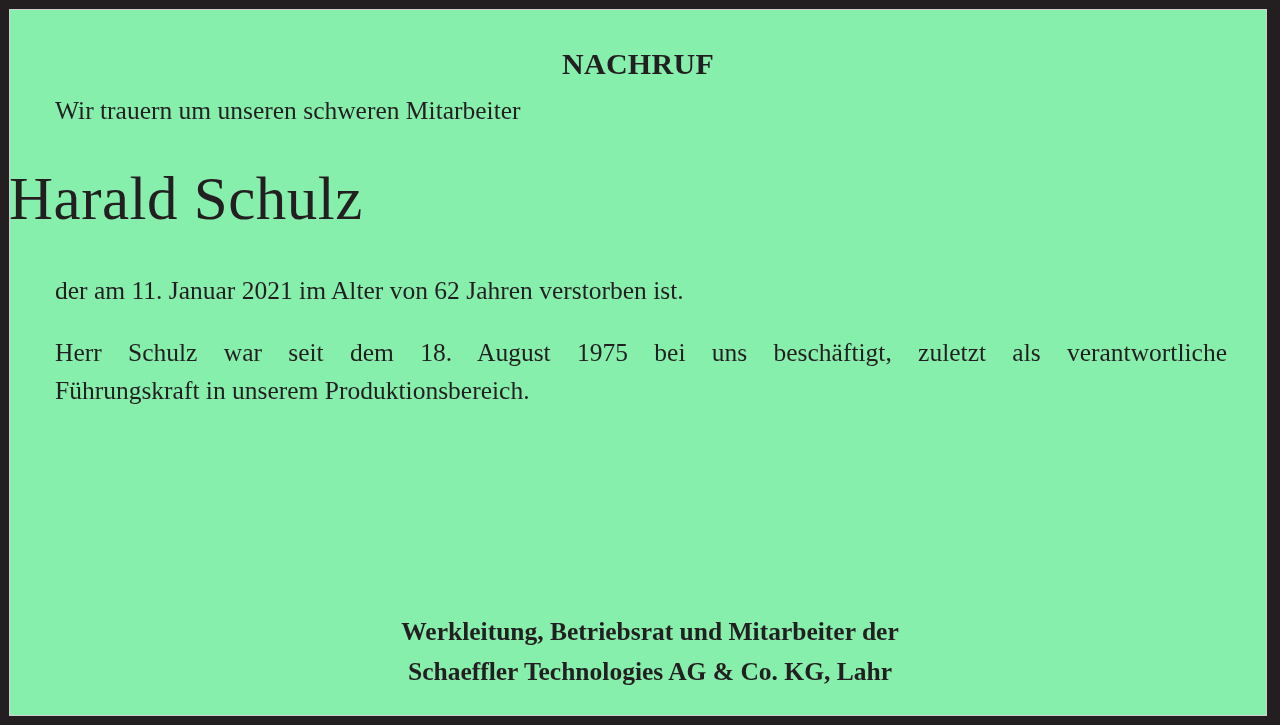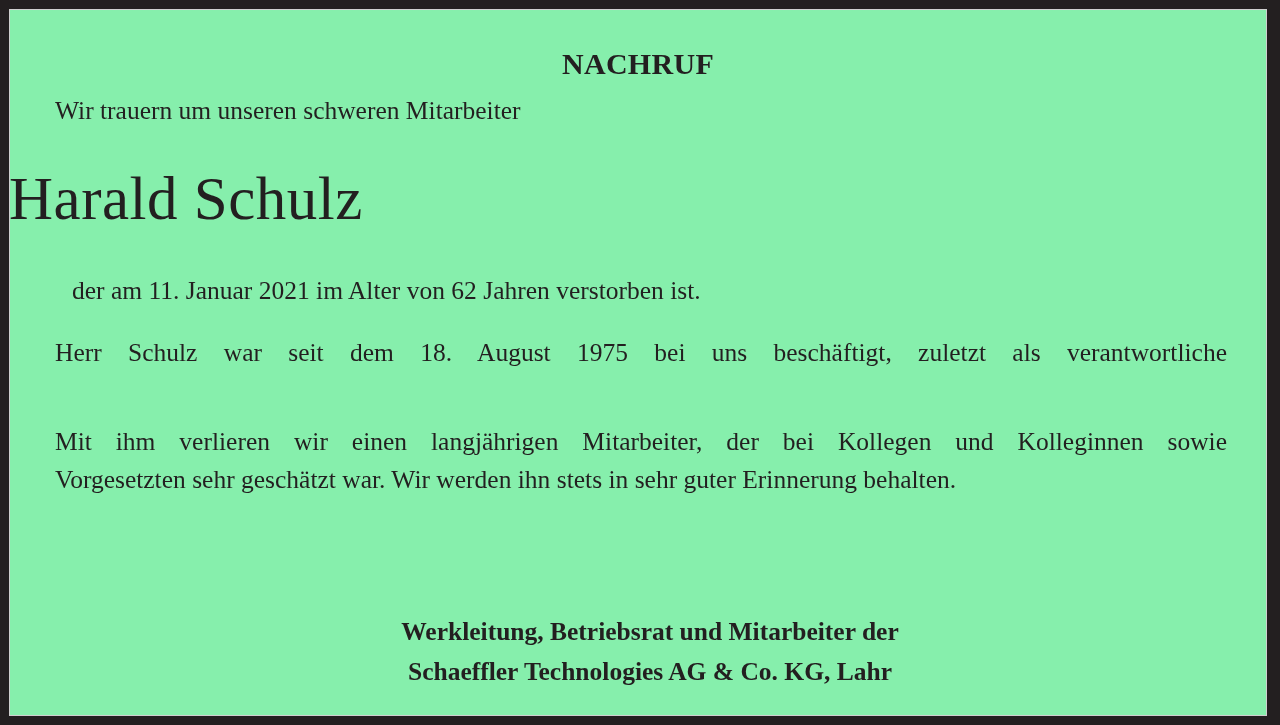--- a/index.html
+++ b/index.html
@@ -64,21 +64,21 @@
     }
     .justify .jl {
       display: block;
       text-align: justify;
       text-align-last: justify;
     }
     .justify .ll {
       display: block;
       text-align: left;
     }
-    .p1 { top: 263px; margin-left: 17px; }
+    .p1 { top: 263px; }
     .p2 { top: 313px; margin-top: 12px; }
     .p3 { top: 414px; }
     .p4 { top: 510px; }
     .signature {
       position: absolute;
       left: 0;
       width: 1258px;
       top: 603px;
       text-align: center;
       font-weight: bold;
@@ -92,25 +92,22 @@
 
 <div class="frame">
   <h1 class="line heading">NACHRUF</h1>
   <p class="line intro">Wir trauern um unseren schweren Mitarbeiter</p>
   <h2 class="line name" style="font-weight:normal;margin:0;">Harald Schulz</h2>
 
   <p class="para p1">der am 11. Januar 2021 im Alter von 62 Jahren verstorben ist.</p>
 
   <p class="para p2 justify">
     <span class="jl">Herr Schulz war seit dem 18. August 1975 bei uns beschäftigt, zuletzt als verantwortliche</span>
+    <span class="ll">Führungskraft in unserem Produktionsbereich.</span>
   </p>
 
-  <p class="para p3 justify">
-    <span class="jl">Mit ihm verlieren wir einen langjährigen Mitarbeiter, der bei Kollegen und Kolleginnen sowie</span>
-    <span class="ll">Vorgesetzten sehr geschätzt war. Wir werden ihn stets in sehr guter Erinnerung behalten.</span>
-  </p>
 
 
   <div class="signature">
     <span>Werkleitung, Betriebsrat und Mitarbeiter der</span>
     <span>Schaeffler Technologies AG &amp; Co. KG, Lahr</span>
   </div>
 </div>
 
 </body></html>

